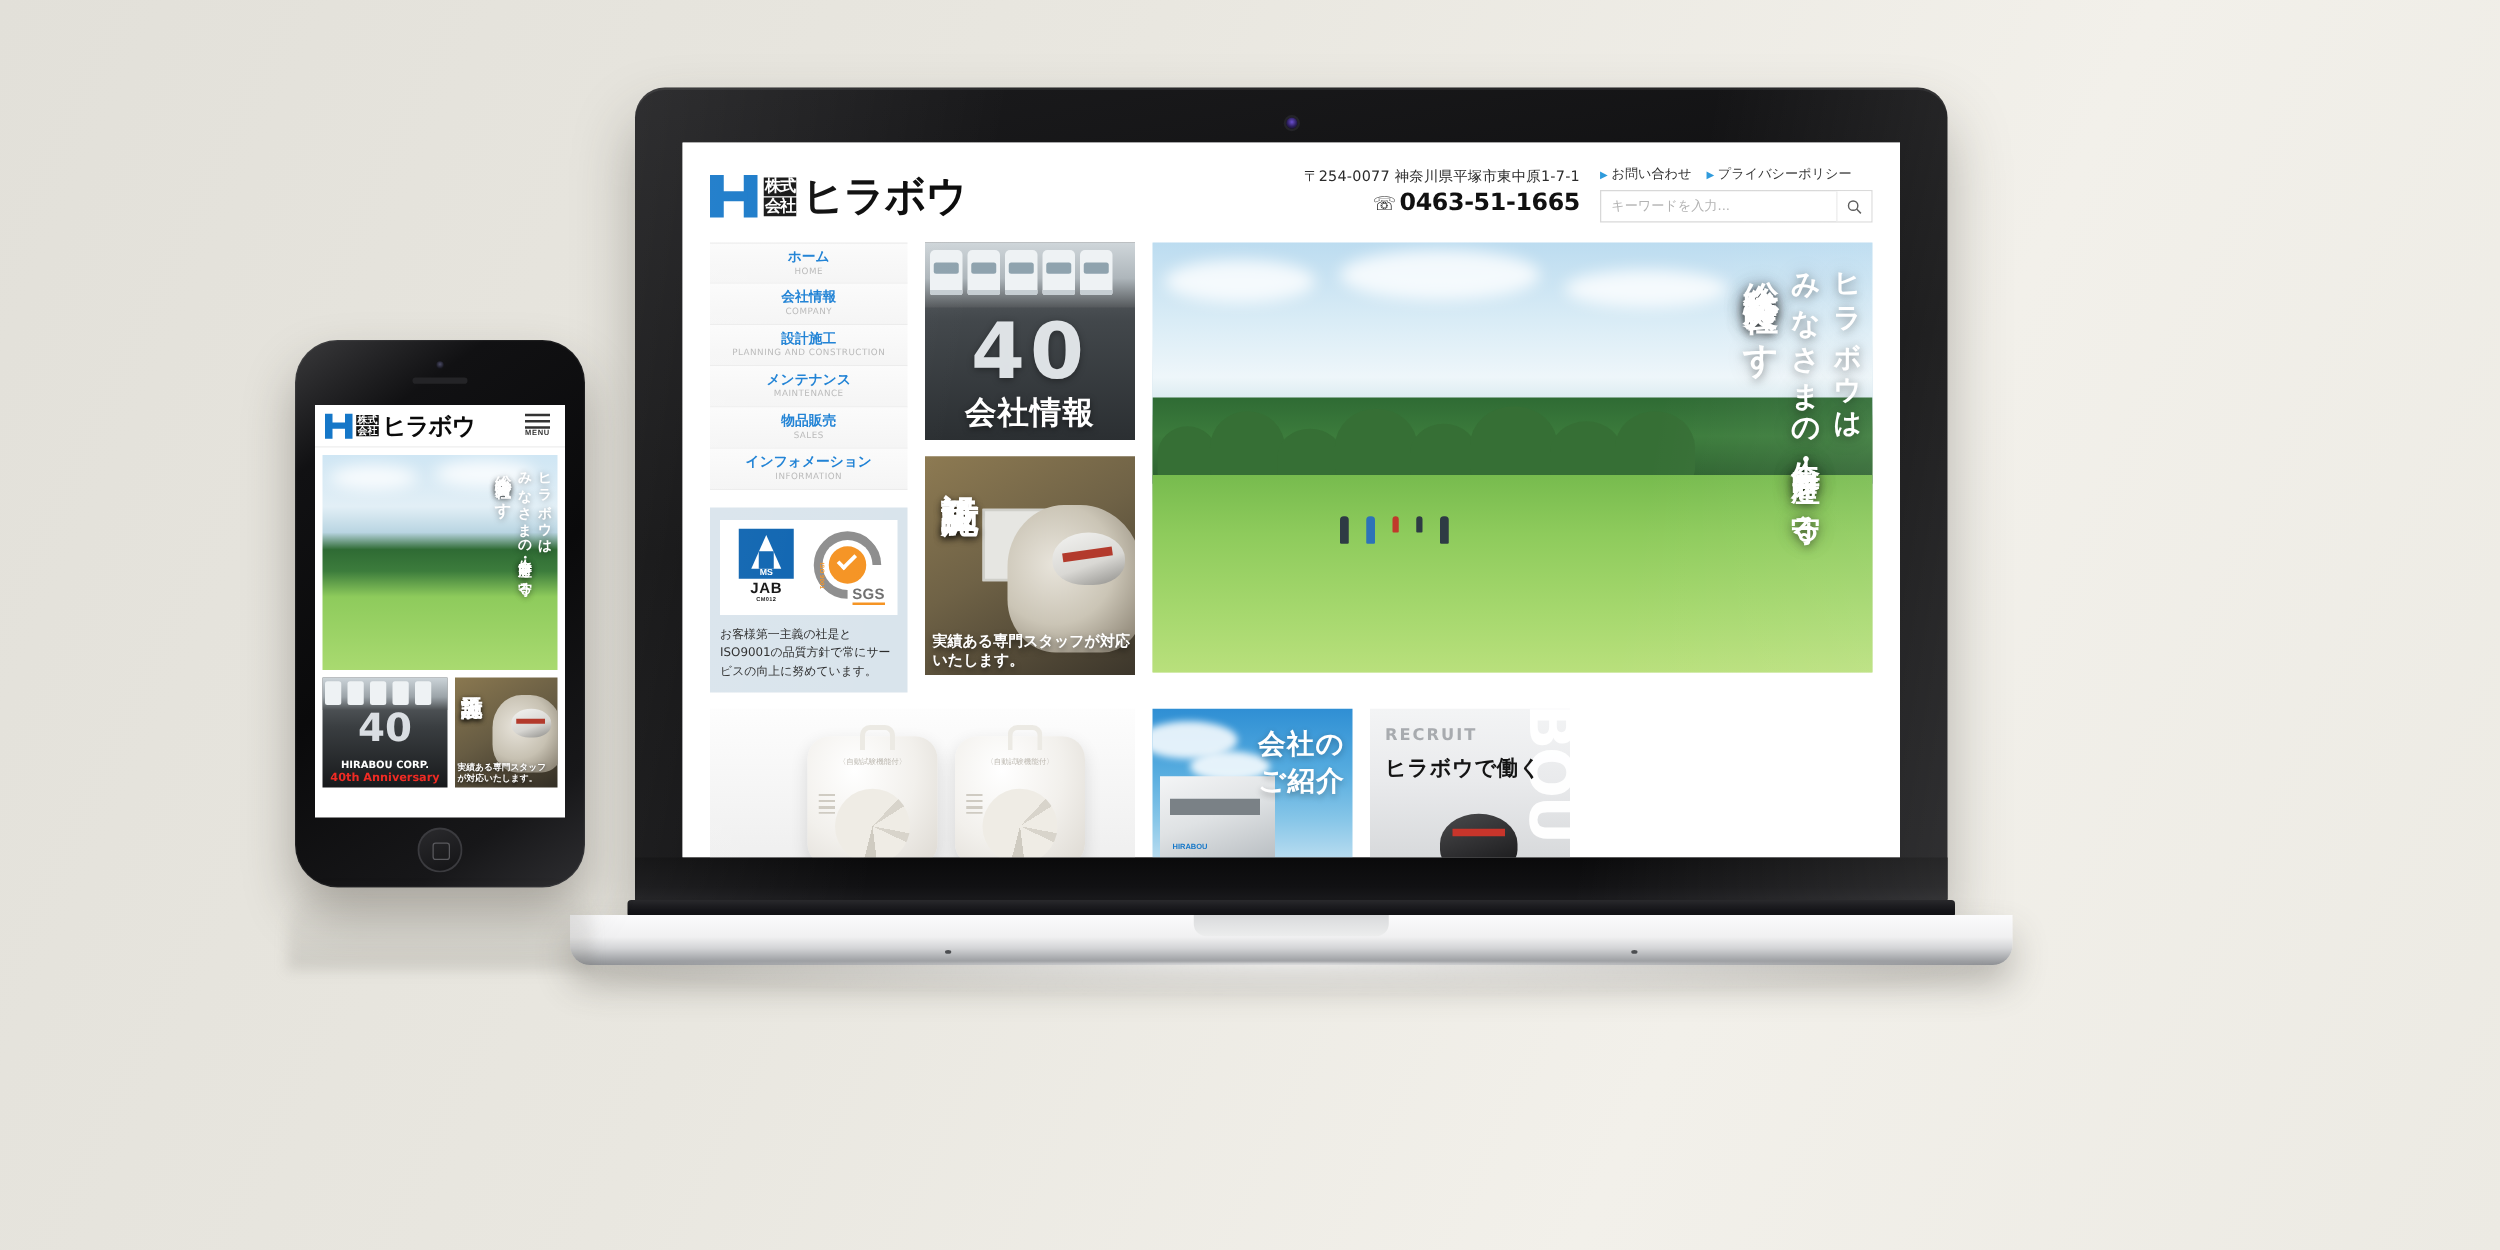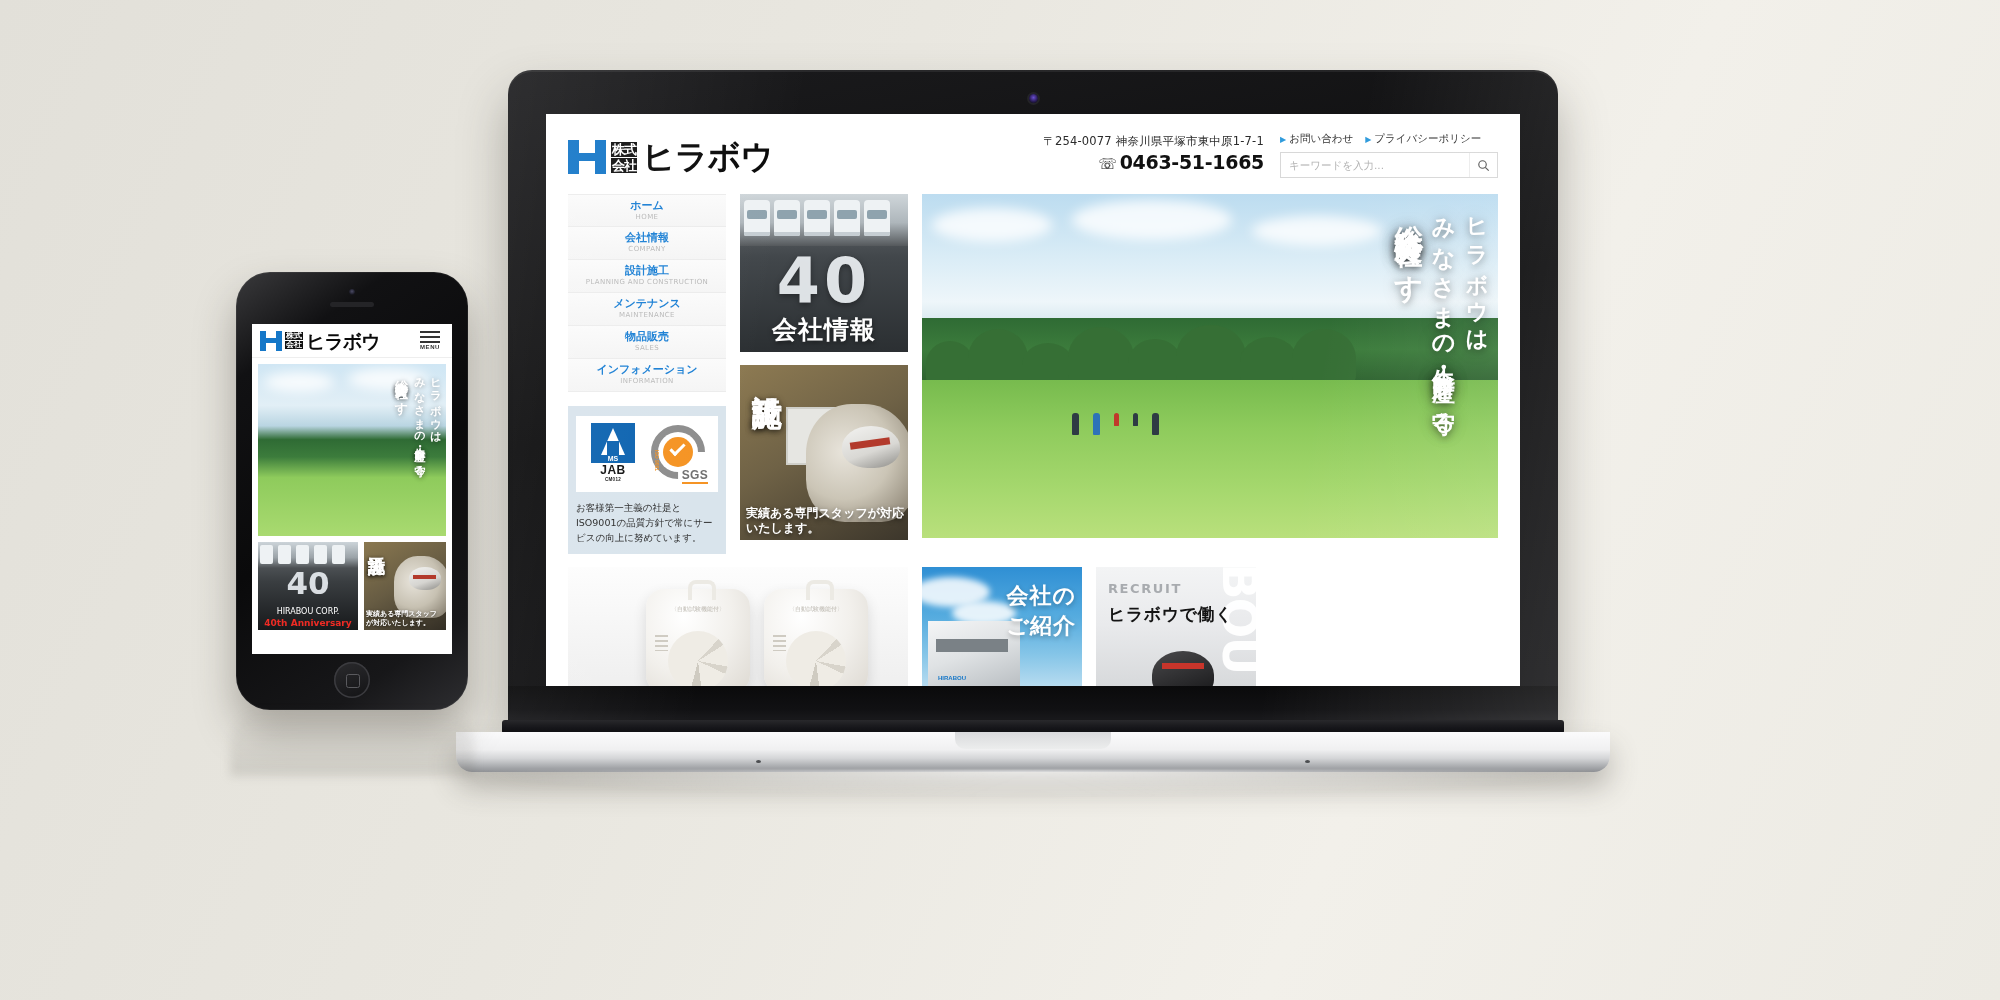--- a/index.html
+++ b/index.html
@@ -257,21 +257,21 @@
   .mhv1{font-size:11px;} .mhv2{font-size:11px;} .mhv3{font-size:13px;}
 
   .m-tiles { display:flex; gap:6px; padding:6px; }
   .m-tile { position:relative; overflow:hidden; height:88px; }
   .m-tile-a { width:100px; background:linear-gradient(180deg,#6d7276 0%,#3a3e41 45%,#17191b 100%);}
   .m-fleet { position:absolute; left:0; top:0; right:0; height:26px;
              background:linear-gradient(180deg,#ccd4d9 0%,#9ba3a8 60%,#4c5053 100%);}
   .m-van{ position:absolute; top:3px; width:13px; height:19px; background:#eef2f4; border-radius:2px;}
   .m-forty{ position:absolute; left:50%; top:26px; transform:translateX(-50%); font-size:31px; font-weight:bold;
             color:rgba(235,240,244,.9); line-height:31px; font-family:"DejaVu Sans",sans-serif;}
-  .m-cap1{ position:absolute; left:0; right:0; bottom:14px; text-align:center; font-size:8px; font-weight:normal;
+  .m-cap1{ position:absolute; left:0; right:0; bottom:14px; text-align:center; font-size:8px; font-weight:bold;
            color:#fff; font-family:"DejaVu Sans",sans-serif;}
   .m-cap2{ position:absolute; left:0; right:0; bottom:2px; text-align:center; font-size:9px; font-weight:bold;
            color:#ef2b24; font-family:"DejaVu Sans",sans-serif;}
   .m-tile-b { width:82px; background:linear-gradient(150deg,#8a7850 0%, #675c43 48%, #332e25 100%);}
   .m-design-vert{ position:absolute; left:2px; top:2px; writing-mode:vertical-rl; font-size:17px; font-weight:bold;
                   color:#fff; text-shadow:0 1px 4px rgba(0,0,0,.6); font-family:"DejaVu Sans",sans-serif;}
   .m-worker{ position:absolute; right:-4px; bottom:12px; width:56px; height:62px;
              background:radial-gradient(ellipse at 35% 40%, #e8e4db 0%, #c7c1b2 50%, #766e5f 100%);
              border-radius:42% 46% 30% 36%;}
   .m-helmet{ position:absolute; right:5px; bottom:40px; width:32px; height:23px; border-radius:50% 50% 44% 44%;

